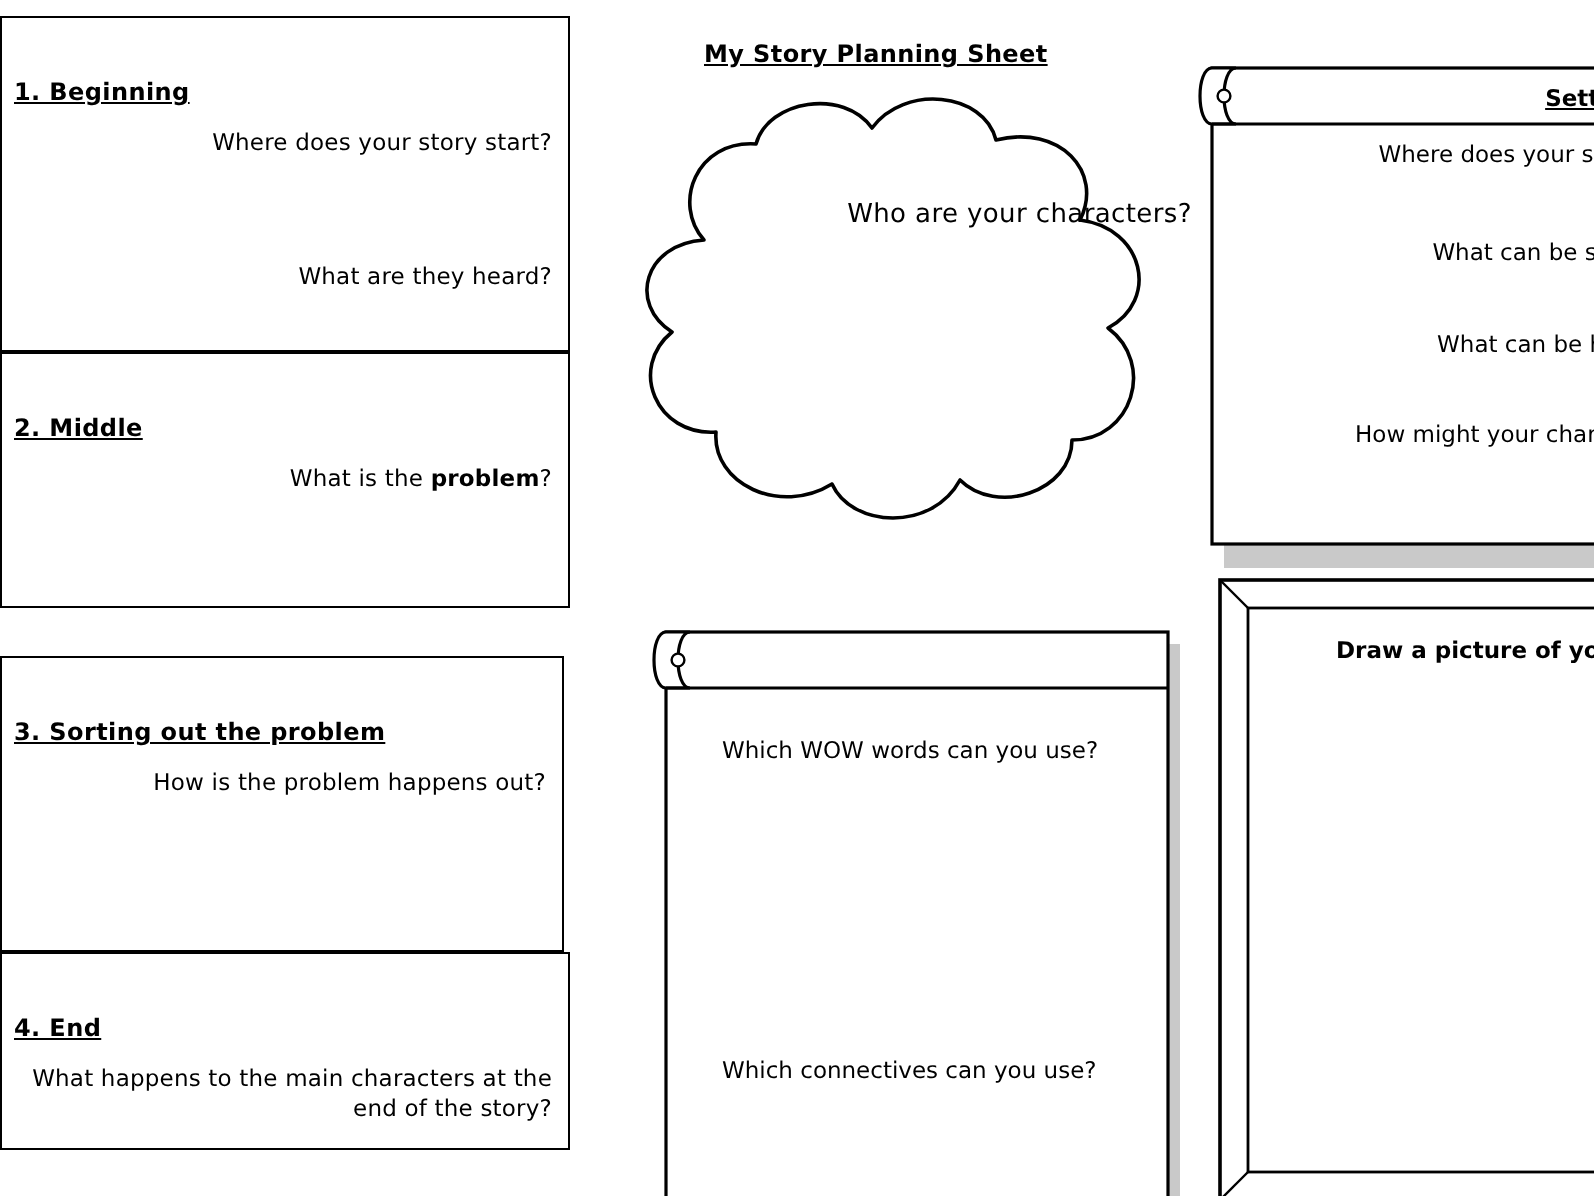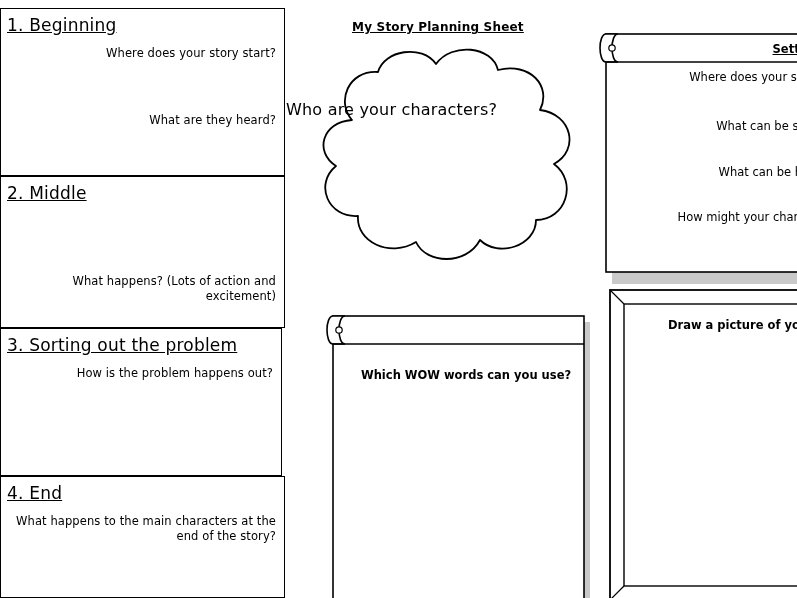--- a/index.html
+++ b/index.html
@@ -39,57 +39,58 @@
 
   
   .lbox {
     position: absolute;
     left: 0px;
     border: 1.6px solid #000;
     box-sizing: border-box;
     padding: 6px 8px 6px 6px;
   }
   .lbox-head {
-    font-size: 17px;
-    font-weight: normal;
+    font-size: 12px;
+    font-weight: bold;
     text-decoration: underline;
     margin-bottom: 11px;
     letter-spacing: 0.2px;
+    margin-top: 24px;
   }
   .q {
     font-size: 11.5px;
     line-height: 15px;
     letter-spacing: 0.1px;
     text-align: right;
   }
   .q b { font-weight: bold; }
   .gap-sm { height: 26px; }
   .gap-md { height: 44px; }
   .gap-lg { height: 60px; }
 
   #box-beginning { top: 8px;   width: 285px; height: 168px; }
-  #box-middle    { top: 176px; width: 285px; height: 152px; }
+  #box-middle    { top: 176px; width: 285px; height: 128px; }
   #box-sorting   { top: 328px; width: 282px; height: 148px; }
-  #box-end       { top: 476px; width: 285px; height: 122px; }
+  #box-end       { top: 476px; width: 285px; height: 99px; }
 
   
   .cloud-wrap {
     position: absolute;
     left: 286px;
     top: 42px;
     width: 310px;
     height: 240px;
   }
   .cloud-label {
     position: absolute;
     left: 0;
     top: 58px;
     width: 310px;
-    text-align: left;
-    font-size: 16px;
+    text-align: right;
+    font-size: 13px;
     letter-spacing: 0.2px;
   }
 
   
   .scroll {
     position: absolute;
   }
   .scroll-body {
     position: absolute;
     left: 0; top: 0;
@@ -116,21 +117,21 @@
     right: 10px;
     font-size: 11.5px;
     white-space: nowrap;
   }
 
   #scroll-words { left: 325px; top: 310px; width: 265px; height: 300px; }
   .words-q {
     position: absolute;
     left: 36px;
     font-size: 11.5px;
-    font-weight: bold;
+    font-weight: normal;
     white-space: nowrap;
   }
 
   
   #picture-frame {
     position: absolute;
     left: 610px;
     top: 290px;
     width: 240px;
     height: 310px;
@@ -156,22 +157,22 @@
   <div class="lbox" id="box-beginning">
     <div class="lbox-head">1.  Beginning</div>
     <div class="q">Where does your story start?</div>
     <div class="gap-sm"></div>
     <div class="gap-sm"></div>
     <div class="q">What are they heard?</div>
   </div>
 
   <div class="lbox" id="box-middle">
     <div class="lbox-head">2.  Middle</div>
+    <div class="q">What is the <b>problem</b>?</div>
     <div class="gap-lg"></div>
-    <div class="q">What happens? (Lots of action and excitement)</div>
   </div>
 
   <div class="lbox" id="box-sorting">
     <div class="lbox-head">3.  Sorting out the problem</div>
     <div class="q">How is the problem happens out?</div>
     <div class="gap-md"></div>
   </div>
 
   <div class="lbox" id="box-end">
     <div class="lbox-head">4.  End</div>
@@ -219,20 +220,21 @@
   <div class="scroll" id="scroll-words">
     <svg class="scroll-body" width="265" height="300" viewBox="0 0 265 300">
       <rect x="14" y="12" width="251" height="288" fill="#c9c9c9"></rect>
       <rect x="8" y="6" width="251" height="288" fill="#ffffff" stroke="#000000" stroke-width="1.6"></rect>
       <path d="M8 6 C 0 6, 0 34, 8 34 L 20 34 C 12 34, 12 6, 20 6 Z" fill="#ffffff" stroke="#000000" stroke-width="1.6"></path>
       <line x1="8" y1="34" x2="259" y2="34" stroke="#000000" stroke-width="1.4"></line>
       <circle cx="14" cy="20" r="3.2" fill="#ffffff" stroke="#000000" stroke-width="1.2"></circle>
     </svg>
     <div class="scroll-text">
       <div class="words-q" style="top:58px;">Which  WOW  words can you use?</div>
+      <div class="words-q" style="top:218px;">Which  connectives can you use?</div>
     </div>
   </div>
 
   <div id="picture-frame">
     <svg width="240" height="310" viewBox="0 0 240 310">
       <rect x="0" y="0" width="240" height="310" fill="#ffffff" stroke="#000000" stroke-width="1.8"></rect>
       <rect x="14" y="14" width="212" height="282" fill="#ffffff" stroke="#000000" stroke-width="1.4"></rect>
       <line x1="0" y1="0" x2="14" y2="14" stroke="#000000" stroke-width="1.2"></line>
       <line x1="240" y1="0" x2="226" y2="14" stroke="#000000" stroke-width="1.2"></line>
       <line x1="0" y1="310" x2="14" y2="296" stroke="#000000" stroke-width="1.2"></line>

